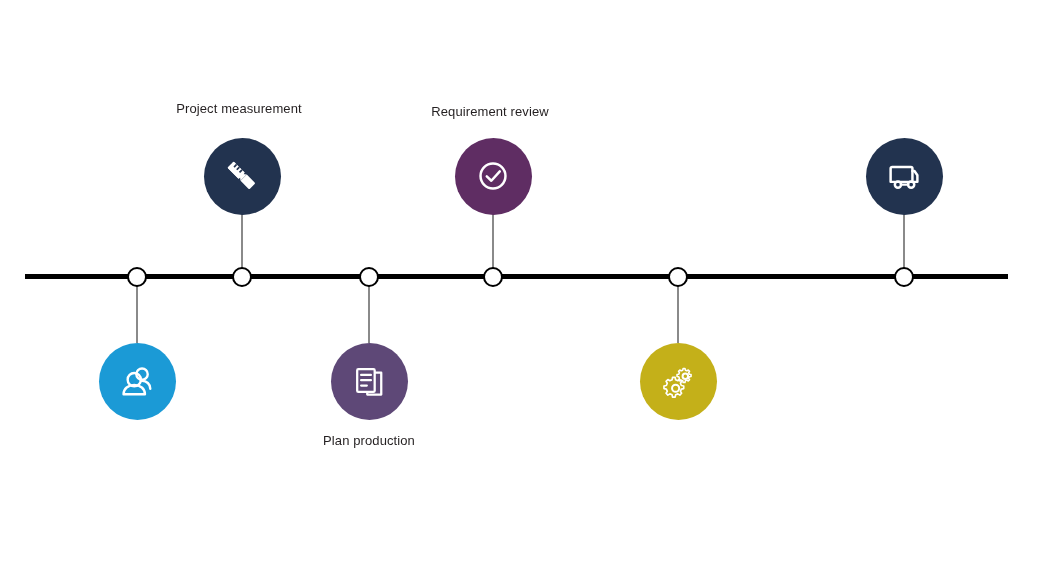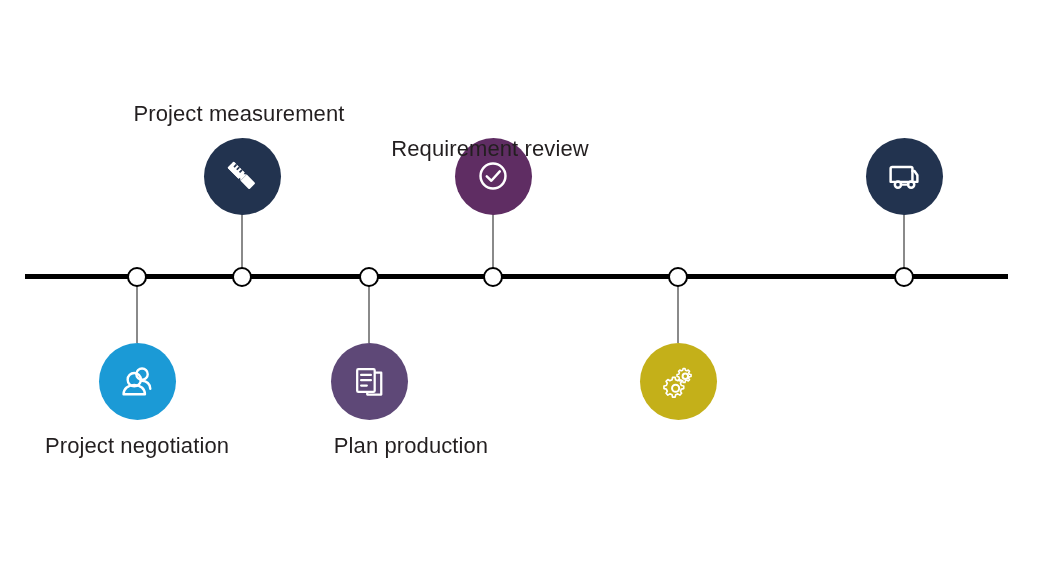--- a/index.html
+++ b/index.html
@@ -58,21 +58,21 @@
     display: flex;
     align-items: center;
     justify-content: center;
   }
   .bubble svg { display: block; }
   
   .label {
     position: absolute;
     transform: translateX(-50%);
     white-space: nowrap;
-    font-size: 22px;
+    font-size: 13px;
     color: #231f20;
     letter-spacing: 0.1px;
   }
 </style>
 </head>
 <body>
 
 <div id="stage">
 
   <div class="axis-line"></div>
@@ -82,21 +82,20 @@
   <div class="bubble" style="left:137px; top:381px; background:#1b9ad6;">
     <span>
       <svg width="44" height="44" viewBox="0 0 48 48" fill="none" stroke="#ffffff" stroke-width="2.6" stroke-linecap="round" stroke-linejoin="round">
         <circle cx="29.5" cy="16.5" r="6.2"></circle>
         <path d="M38.5 32.5c0-5.4-4.1-8.6-9-8.6"></path>
         <circle cx="21" cy="22.5" r="7.2"></circle>
         <path d="M9.3 38.5c0-6.3 5.2-10.1 11.7-10.1s11.7 3.8 11.7 10.1z"></path>
       </svg>
     </span>
   </div>
-  <div class="label" style="left:137px; top:433px;">Project negotiation</div>
 
   <div class="stem" style="left:242px; top:214px; height:64px;"></div>
   <div class="node" style="left:242px;"></div>
   <div class="bubble" style="left:242px; top:176px; background:#22334f;">
     <span>
       <svg width="44" height="44" viewBox="0 0 48 48">
         <g fill="#ffffff">
 
           <path d="M12.6 13.1 L16.2 9.5 L38.4 31.7 L34.8 35.3 Z" opacity="0"></path>
           <g transform="rotate(45 24 24)">
@@ -127,33 +126,33 @@
     <span>
       <svg width="42" height="42" viewBox="0 0 48 48" fill="none" stroke="#ffffff" stroke-width="2.6" stroke-linecap="round" stroke-linejoin="round">
         <path d="M17.5 11.5 h16 v25 h-16 z" transform="translate(4.5 3.0)"></path>
         <rect x="10.5" y="10.5" width="20" height="26" rx="1.4" fill="#5e4877"></rect>
         <path d="M15.0 17.0 h11.2"></path>
         <path d="M15.0 23.0 h11.2"></path>
         <path d="M15.0 29.2 h6.5"></path>
       </svg>
     </span>
   </div>
-  <div class="label" style="left:369px; top:433px;margin-left:42px;">Plan production</div>
+  <div class="label" style="left:369px; top:433px;">Plan production</div>
 
   <div class="stem" style="left:493px; top:214px; height:64px;"></div>
   <div class="node" style="left:493px;"></div>
   <div class="bubble" style="left:493px; top:176px; background:#5f2d63;">
     <span>
       <svg width="44" height="44" viewBox="0 0 48 48" fill="none" stroke="#ffffff" stroke-width="2.7" stroke-linecap="round" stroke-linejoin="round">
         <circle cx="24" cy="24" r="13.6"></circle>
         <path d="M17.2 24.4 L22.2 29.2 L31.4 18.9"></path>
       </svg>
     </span>
   </div>
-  <div class="label" style="left:490px; top:104px;margin-top:32px;">Requirement review</div>
+  <div class="label" style="left:490px; top:104px;">Requirement review</div>
 
   <div class="stem" style="left:678px; top:278px; height:65px;"></div>
   <div class="node" style="left:678px;"></div>
   <div class="bubble" style="left:678px; top:381px; background:#c4b019;">
     <span>
       <svg width="44" height="44" viewBox="0 0 48 48" fill="none" stroke="#ffffff" stroke-width="2.2" stroke-linejoin="round">
 
         <g transform="translate(30.2,17.6)">
           <path d="M0,-8.3 L2.2,-7.4 L4.1,-8.6 L5.9,-6.8 L4.7,-4.9 L5.6,-2.7 L8.0,-2.2 L8.0,0.4
                    L5.6,0.9 L4.7,3.1 L5.9,5.0 L4.1,6.8 L2.2,5.6 L0,6.5 L-0.5,8.9 L-3.1,8.9

